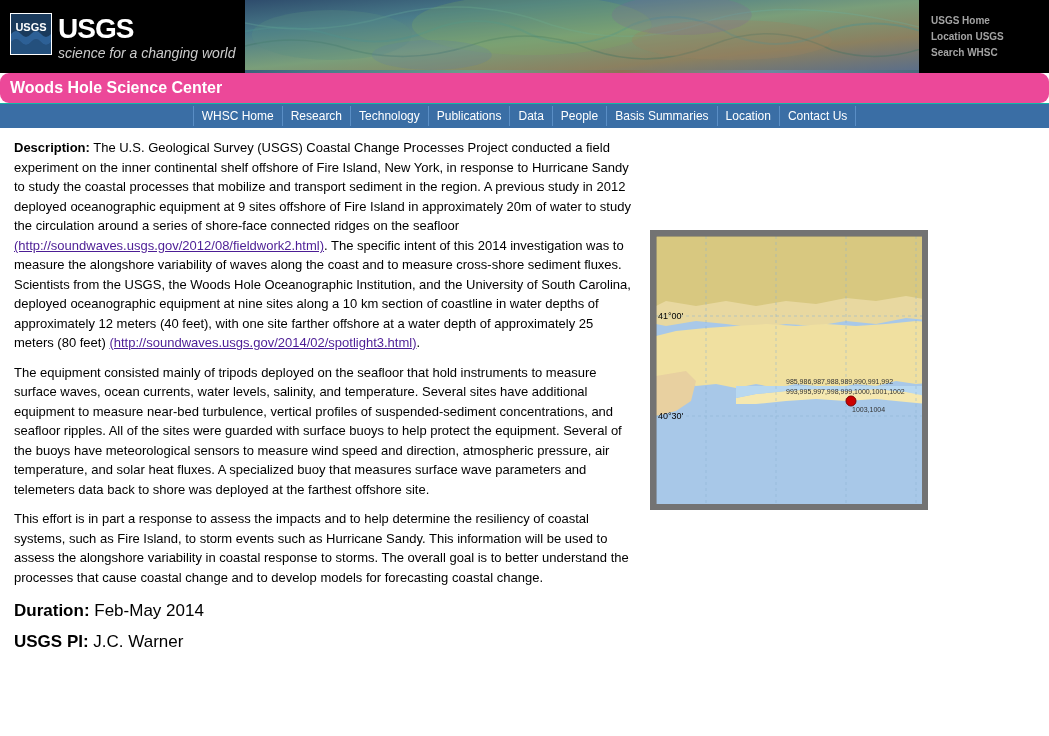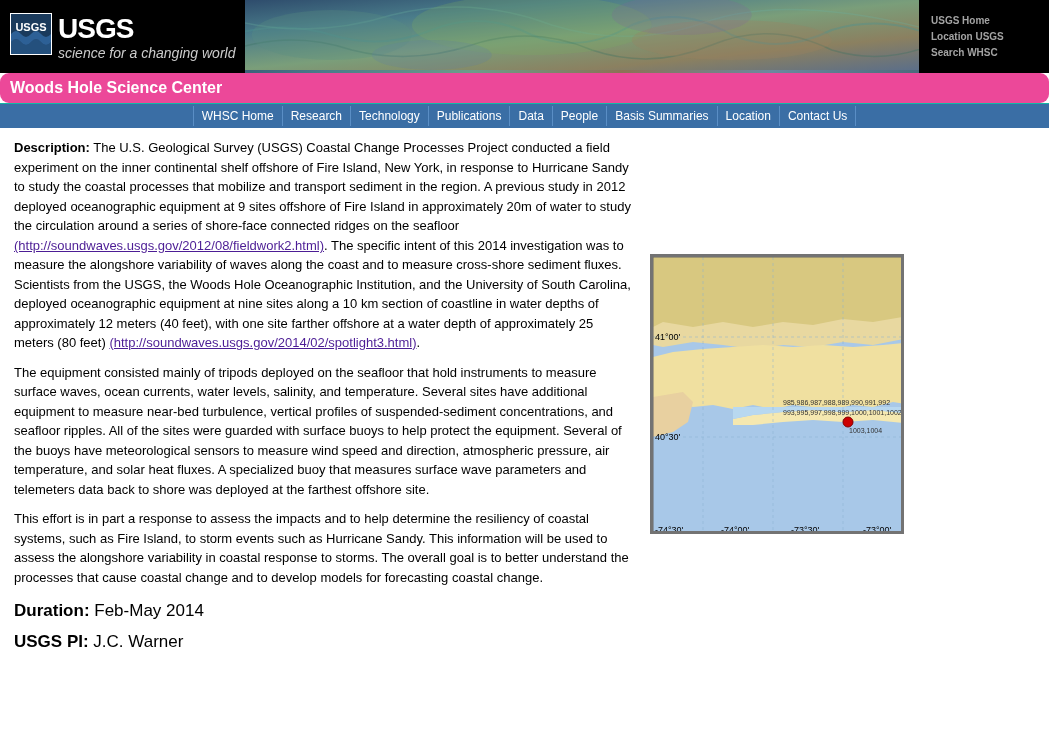--- a/index.html
+++ b/index.html
@@ -103,26 +103,26 @@
       font-weight: bold;
     }
 
     .map-column {
       width: 310px;
       flex-shrink: 0;
     }
 
     
     #map-container {
-      border: 3px solid #737373;
-      width: 254px;
+      border: 6px solid #737373;
+      width: 278px;
       height: 280px;
       position: relative;
       overflow: hidden;
-      margin-top: 116px;
+      margin-top: 92px;
     }
 
     .meta-info {
       margin-top: 6px;
     }
     .meta-info p {
       font-size: 17px;
       line-height: 1.6;
       margin-bottom: 4px;
     }

